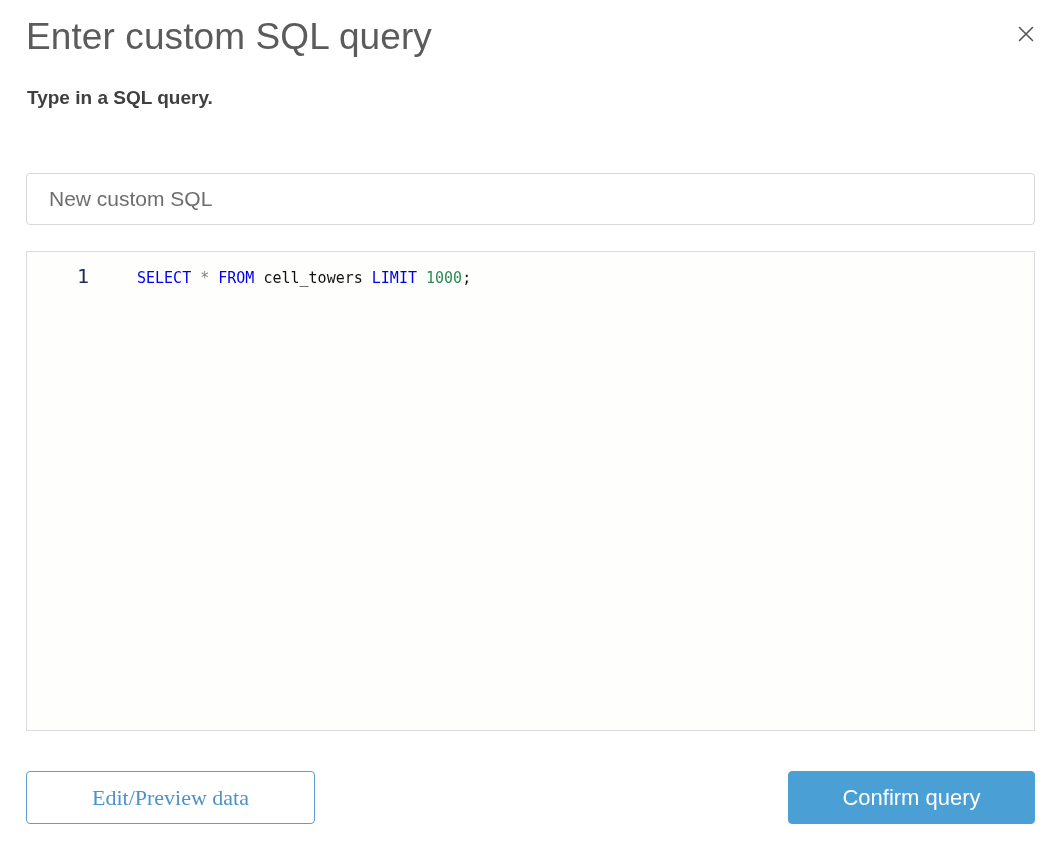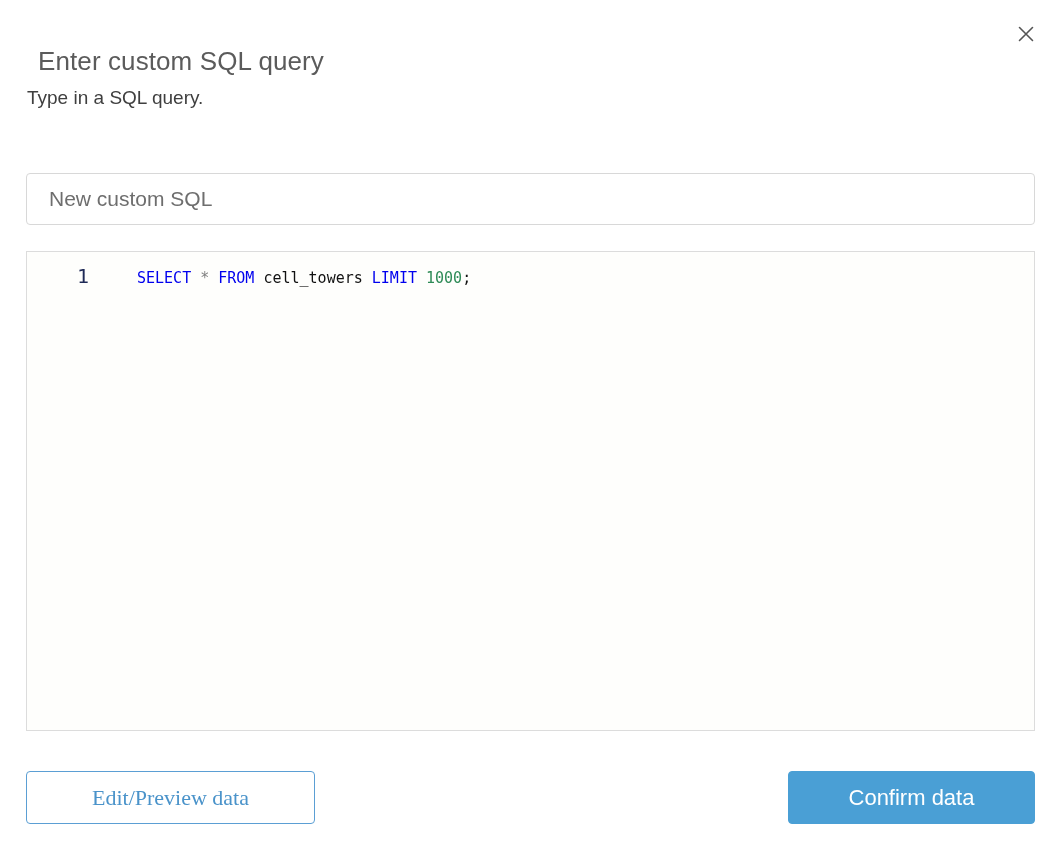--- a/index.html
+++ b/index.html
@@ -17,29 +17,28 @@
 
   .dialog {
     position: absolute;
     inset: 0;
     background: #ffffff;
   }
 
   
   .dialog-title {
     position: absolute;
-    left: 38px;
+    left: 26px;
     top: 14px;
-    font-size: 26px;
+    font-size: 37px;
     font-weight: 400;
     color: #5b5b5b;
     letter-spacing: 0.1px;
     white-space: nowrap;
     line-height: 46px;
-    margin-top: 24px;
   }
 
   .close-button {
     position: absolute;
     right: 15px;
     top: 14px;
     width: 40px;
     height: 40px;
     display: flex;
     align-items: center;
@@ -50,21 +49,21 @@
     border: none;
     padding: 0;
   }
   .close-button svg { display: block; }
 
   .dialog-subtitle {
     position: absolute;
     left: 27px;
     top: 84px;
     font-size: 19px;
-    font-weight: 400;
+    font-weight: 700;
     color: #3f3f3f;
     line-height: 28px;
     white-space: nowrap;
   }
 
   
   .name-input {
     position: absolute;
     left: 26px;
     top: 173px;
@@ -189,15 +188,15 @@
 
   <div class="sql-editor">
     <div class="code-line">
       <div class="gutter">1</div>
       <div class="code-content"><span class="tok-keyword">SELECT</span><span class="tok-plain"> </span><span class="tok-operator">*</span><span class="tok-plain"> </span><span class="tok-keyword">FROM</span><span class="tok-plain"> </span><span class="tok-identifier">cell_towers</span><span class="tok-plain"> </span><span class="tok-keyword">LIMIT</span><span class="tok-plain"> </span><span class="tok-number">1000</span><span class="tok-punct">;</span></div>
     </div>
   </div>
 
   <button class="btn-secondary">Edit/Preview data</button>
 
-  <button class="btn-primary">Confirm data</button>
+  <button class="btn-primary">Confirm query</button>
 
 </div>
 
 </body></html>

